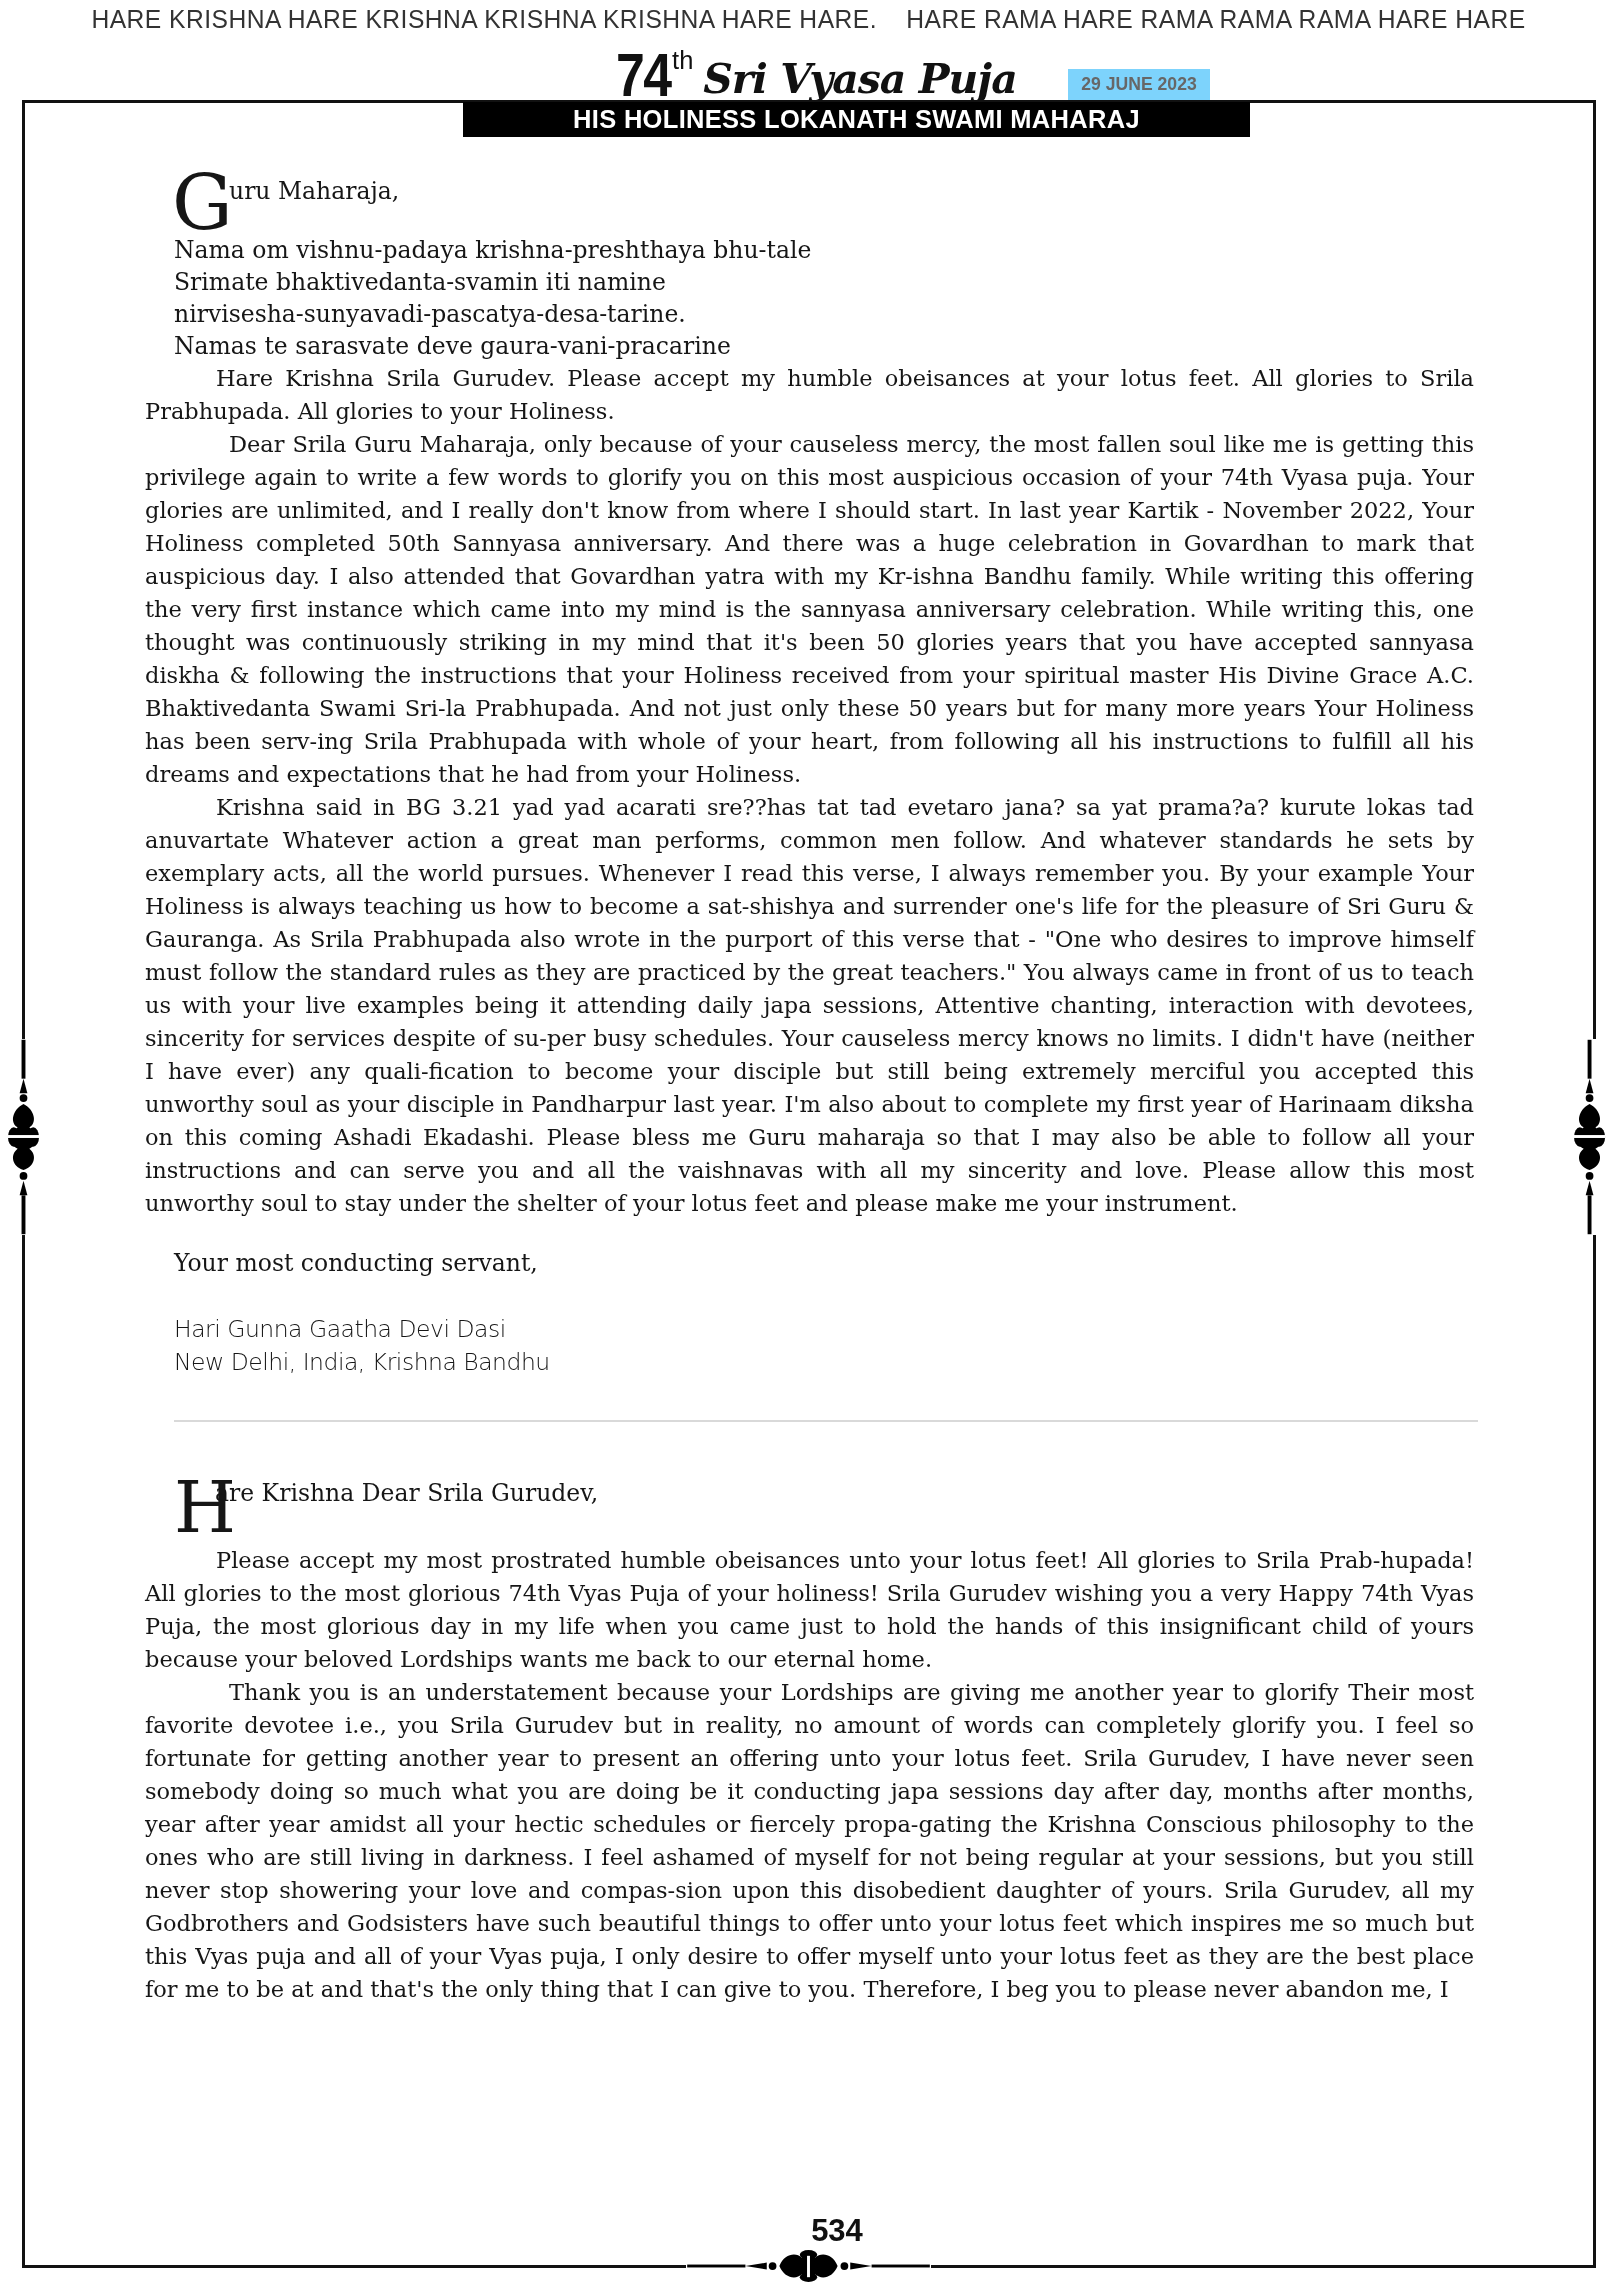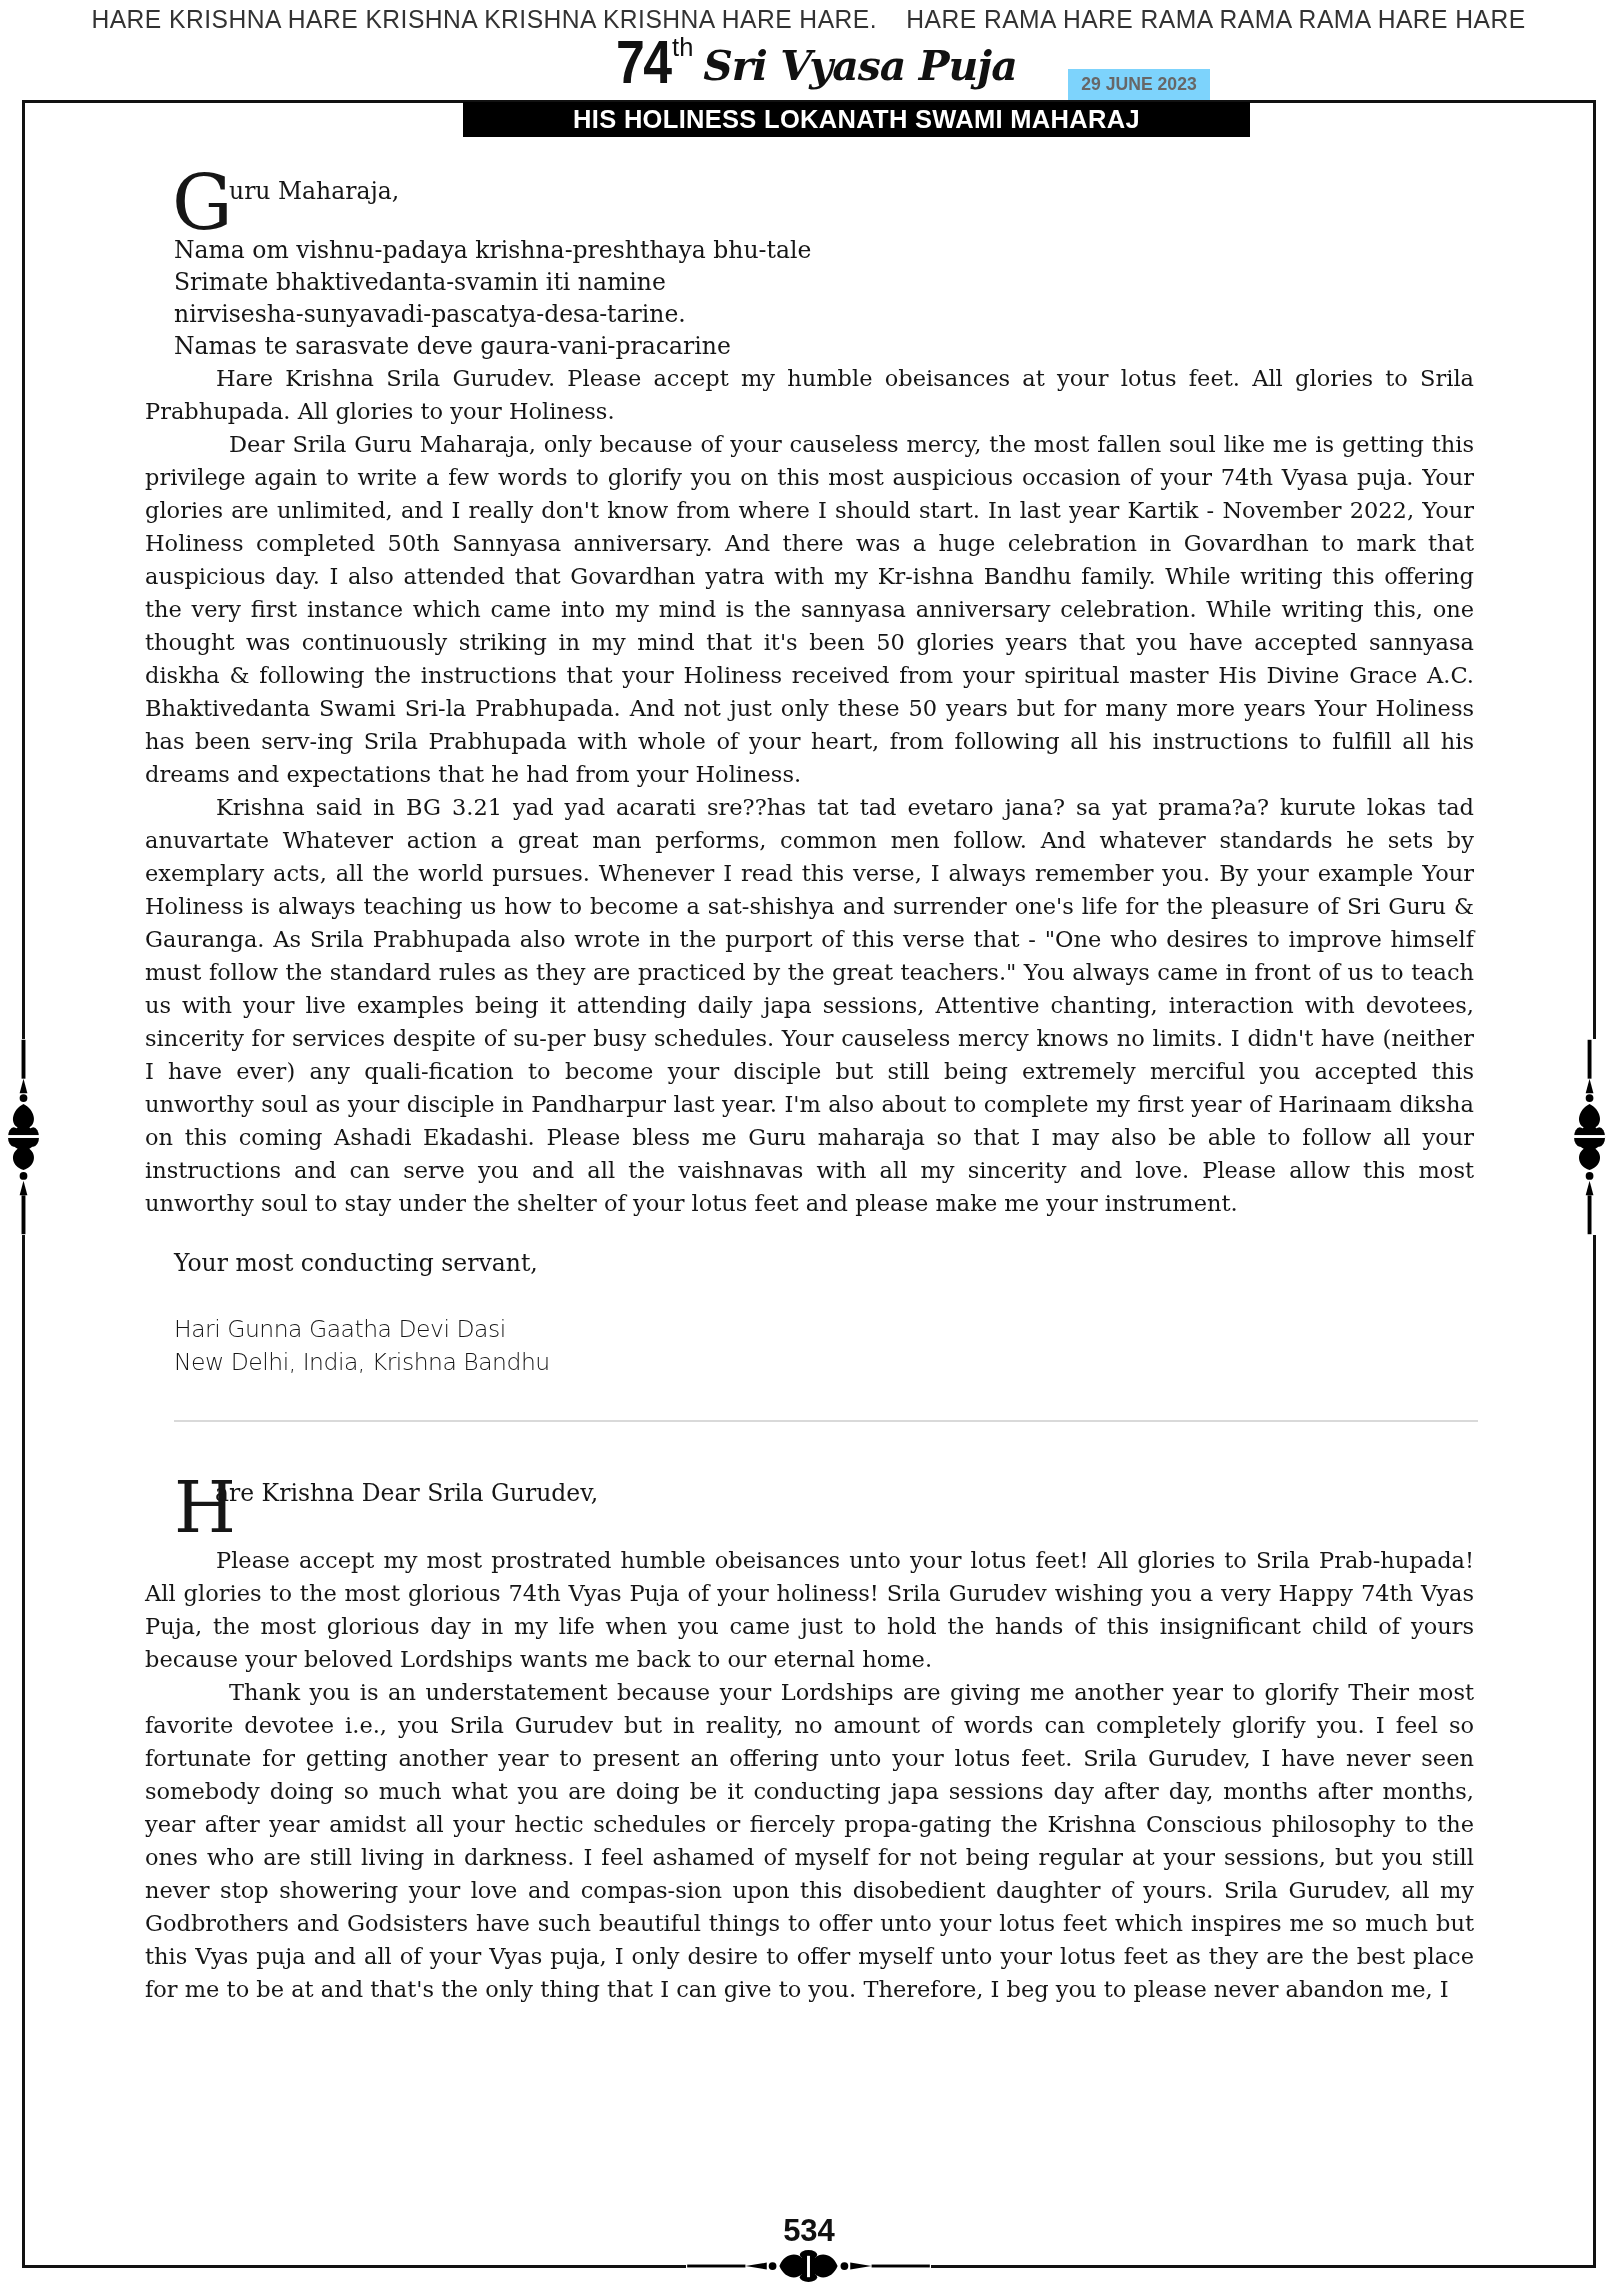--- a/index.html
+++ b/index.html
@@ -1,21 +1,21 @@
 <!DOCTYPE html>
 <html><head>
 <meta charset="utf-8">
 <style>
   html, body { margin: 0; padding: 0; background: #ffffff; }
   body { width: 1617px; height: 2289px; position: relative; overflow: hidden; font-family: "DejaVu Serif", serif; color: #111; }
 
   .mantra { position: absolute; top: 3.9px; left: 0; width: 1617px; text-align: center; font-family: "Liberation Sans", sans-serif; font-size: 26.5px; letter-spacing: 0.5px; color: #333; font-weight: 300; white-space: nowrap; transform: scaleX(0.93); transform-origin: center; }
   .mantra span { margin: 0 11.8px; }
 
-  .title-wrap { position: absolute; top: 30px; left: 616px; height: 61px; display: flex; align-items: flex-end; }
+  .title-wrap { position: absolute; top: 43px; left: 616px; height: 61px; display: flex; align-items: flex-end; }
   .title-num { font-family: "Liberation Sans", sans-serif; font-weight: 900; font-size: 61px; line-height: 57px; letter-spacing: -2px; transform: scaleX(0.85); transform-origin: left bottom; display: inline-block; margin-right: -7.8px; }
   .title-sup { font-family: "Liberation Sans", sans-serif; font-weight: normal; font-size: 25.5px; position: relative; top: -29px; margin-right: 9.8px; }
   .title-text { font-family: "DejaVu Serif", serif; font-weight: bold; font-size: 41px; line-height: 49px; font-style: italic; letter-spacing: -1px; }
   .date-box { position: absolute; left: 1068px; top: 69px; width: 142px; height: 31px; background: #7dd3fc; color: #676767; font-family: "Liberation Sans", sans-serif; font-weight: bold; font-size: 17.6px; line-height: 31px; text-align: center; }
 
   .frame { position: absolute; left: 21.6px; top: 100px; width: 1568px; height: 2162px; border: 3.9px solid #111; box-sizing: content-box; }
   .banner { position: absolute; left: 463px; top: 102px; width: 787px; height: 35px; background: #000; color: #fff; font-family: Liberation Sans, sans-serif; font-weight: bold; font-size: 25.5px; line-height: 35px; text-align: center; letter-spacing: 0.3px; }
 
   .content { position: absolute; left: 145px; top: 165px; width: 1329px; font-family: "DejaVu Serif", serif; font-size: 22.5px; line-height: 33px; color: #161616; }
   .content p { margin: 0; text-align: justify; text-align-last: left; }
@@ -25,21 +25,21 @@
   .verse { padding-left: 29px; font-size: 23.5px; line-height: 32px; }
   .indent { text-indent: 71px; }
   .indent2 { text-indent: 84px; }
   .closing { margin-top: 27.4px !important; padding-left: 29px; font-size: 23.5px; }
   .sig { padding-left: 29px; margin-top: 33px; font-family: "DejaVu Sans", sans-serif; font-size: 23.5px; line-height: 33px; font-weight: 300; letter-spacing: -0.5px; }
   .divider { width: 1304px; height: 2px; background: #d9d9d9; margin: 41px 0 51px 29px; border: 0; }
   .salutation2 { position: relative; height: 71px; margin-left: 29px; }
   .dropcap2 { position: absolute; left: 0; top: 2px; font-size: 71px; line-height: 65px; font-family: "DejaVu Serif", serif; }
   .salutation2-text { position: absolute; left: 41px; top: 3.9px; font-size: 23.5px; }
 
-  .page-number { position: absolute; left: 760px; top: 2213px; width: 98px; text-align: center; font-family: "Liberation Sans", sans-serif; font-weight: bold; font-size: 31px; }
+  .page-number { position: absolute; left: 788px; top: 2213px; width: 98px; text-align: center; font-family: "Liberation Sans", sans-serif; font-weight: bold; font-size: 31px; }
   .orn-bottom { position: absolute; left: 686px; top: 2250px; width: 245px; height: 33px; background: #fff; }
   .orn-side { position: absolute; width: 35px; height: 196px; top: 1039px; background: #fff; }
   .orn-left { left: 5.9px; }
   .orn-right { left: 1574px; }
 </style>
 </head>
 <body>
 
 <div class="mantra">
   <span>HARE KRISHNA HARE KRISHNA KRISHNA KRISHNA HARE HARE.</span>

